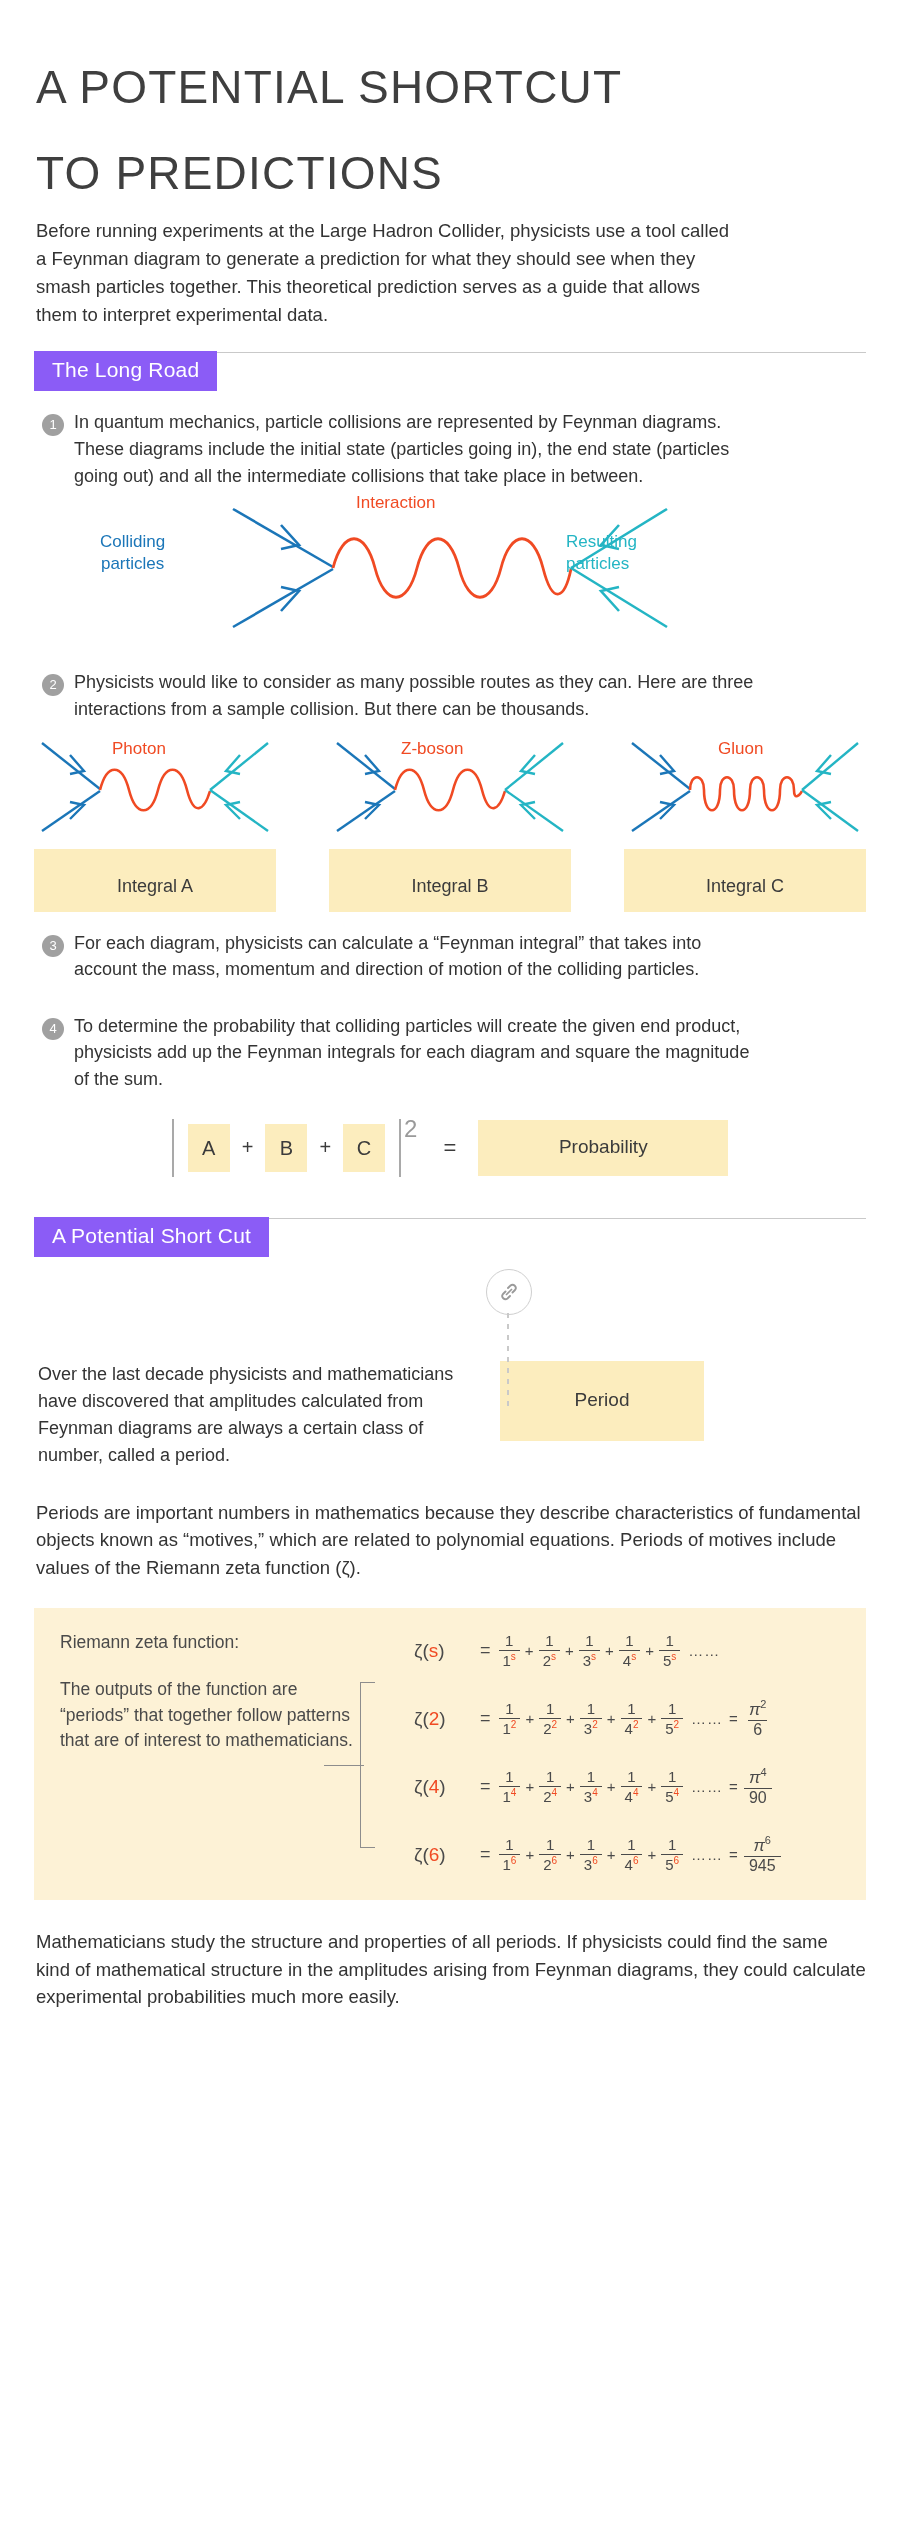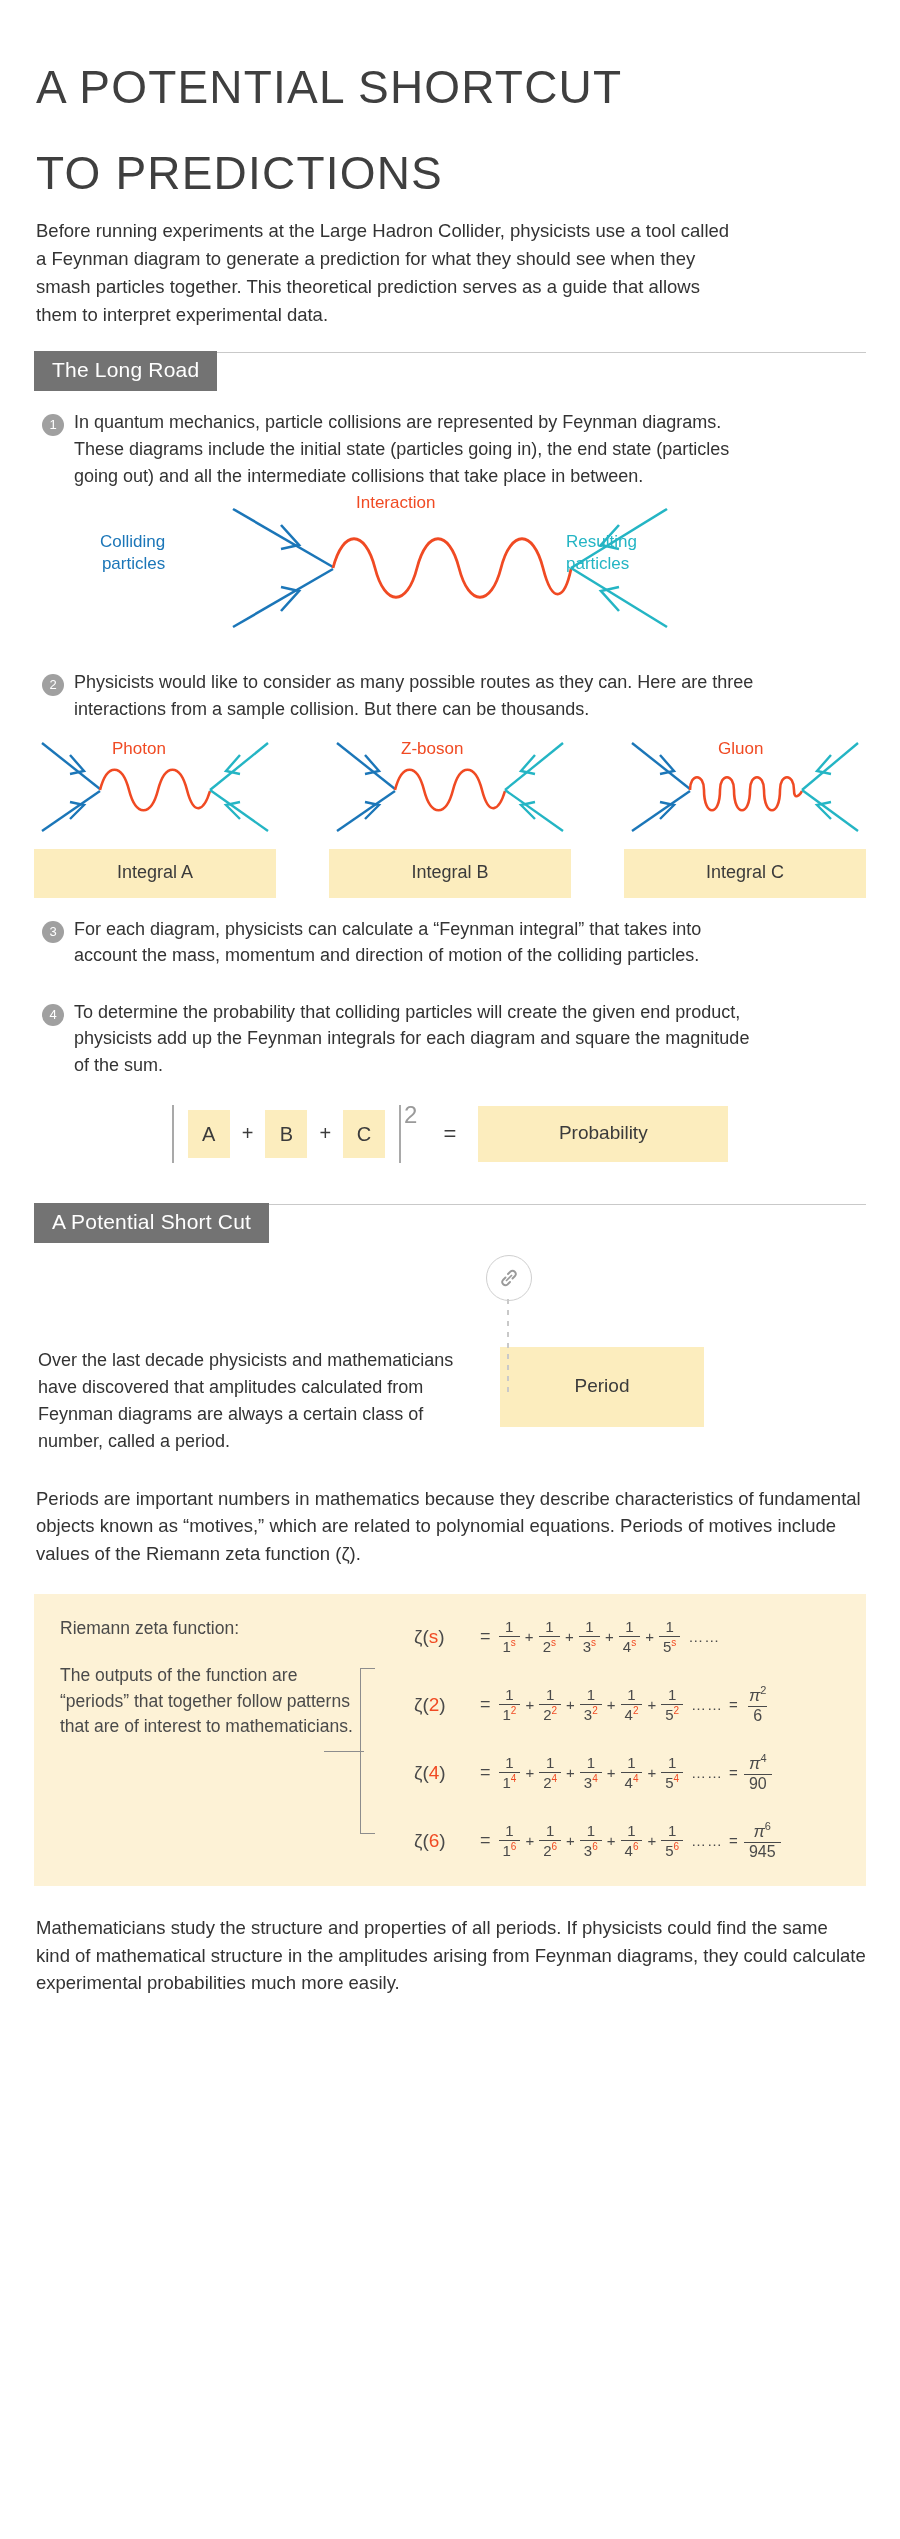--- a/index.html
+++ b/index.html
@@ -38,21 +38,21 @@
   }
   .intro p{margin:0;}
   
   .banner-wrap{
     position:relative;
     display:flex;
     align-items:center;
     margin:10px 0 18px 0;
   }
   .banner{
-    background:#737373;
+    background:#8b5cf6;
     color:#ffffff;
     font-size:21px;
     font-weight:400;
     padding:7px 18px 9px 18px;
     letter-spacing:.2px;
     white-space:nowrap;
   }
   .banner-rule{
     flex:1;
     height:1px;
@@ -90,21 +90,21 @@
     align-items:center;
     margin:8px 0 0 0;
     gap:20px;
   }
   .trio-cell{flex:0 0 auto;text-align:center;}
   .integral-box{
     background:#fcedbe;
     color:#3b3b3b;
     font-size:18px;
     text-align:center;
-    padding:13px 0 15px 0;
+    padding:27px 0 15px 0;
     width:242px;
     margin-top:14px;
   }
   
   .prob-row{
     display:flex;
     align-items:center;
     justify-content:center;
     margin:26px 0 10px 0;
     gap:0px;
@@ -266,21 +266,21 @@
     <path d="M118,65 C128,26 150,26 160,65 C170,104 192,104 202,65 C212,26 234,26 244,65 C254,104 276,104 286,65 C296,26 318,26 328,65 C338,104 350,95 356,66" fill="none" stroke="#f04a23" stroke-width="2.8"></path>
 
     <line x1="356" y1="65" x2="452" y2="6" stroke="#24b5c4" stroke-width="2.6"></line>
     <polyline points="404,22 386,42 404,46" fill="none" stroke="#24b5c4" stroke-width="2.6"></polyline>
 
     <line x1="356" y1="65" x2="452" y2="124" stroke="#24b5c4" stroke-width="2.6"></line>
     <polyline points="404,108 386,88 404,84" fill="none" stroke="#24b5c4" stroke-width="2.6"></polyline>
   </svg>
 
   <div style="position:relative;height:0;">
-    <div style="position:absolute;left:66px;top:-112px;color:#1b76b8;font-size:17px;line-height:1.25;text-align:right;">
+    <div style="position:absolute;left:66px;top:-112px;color:#1b76b8;font-size:17px;line-height:1.25;text-align:center;">
       <div>Colliding</div>
       <div>particles</div>
     </div>
     <div style="position:absolute;left:322px;top:-150px;color:#f04a23;font-size:17px;">Interaction</div>
     <div style="position:absolute;left:532px;top:-112px;color:#24b5c4;font-size:17px;line-height:1.25;text-align:left;">
       <div>Resulting</div>
       <div>particles</div>
     </div>
   </div>
 

